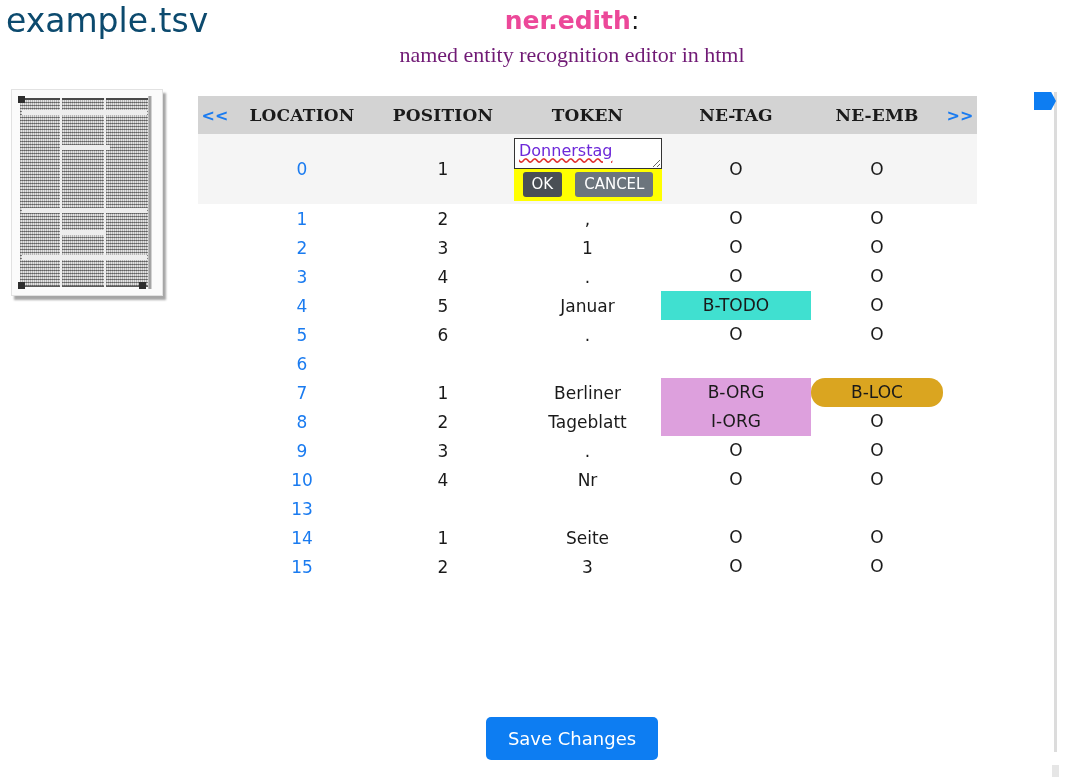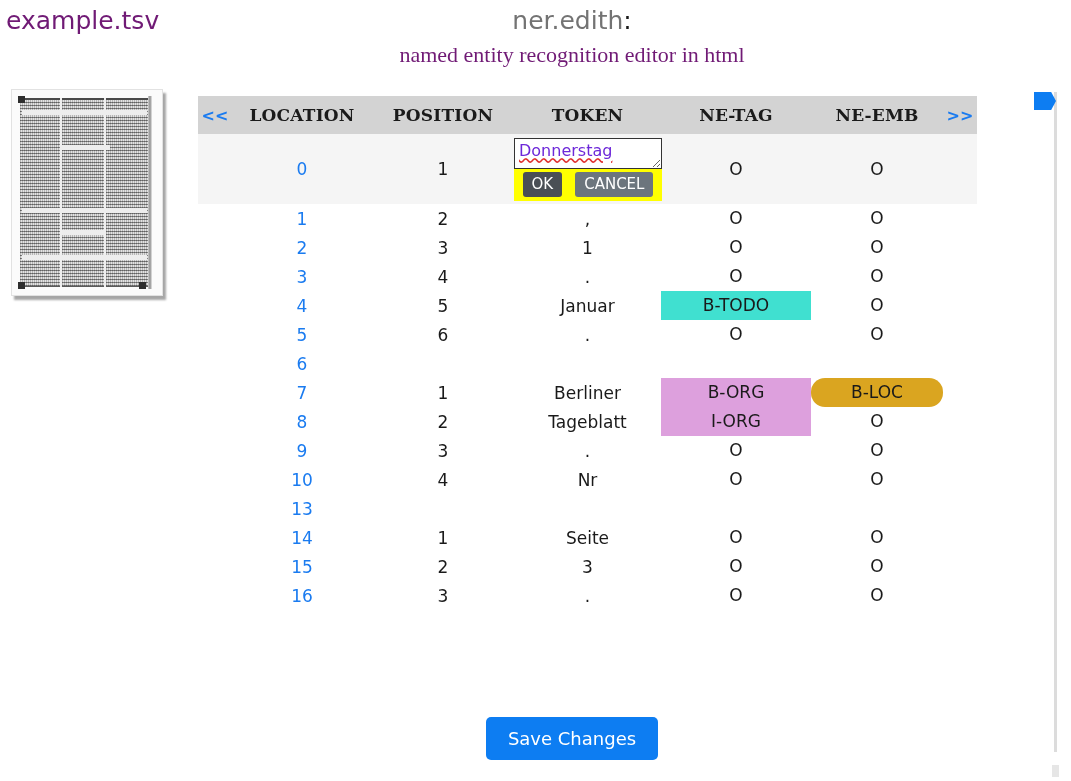--- a/index.html
+++ b/index.html
@@ -14,37 +14,37 @@
     height: 781px;
     overflow: hidden;
     background: #ffffff;
   }
 
   
   .filename {
     position: absolute;
     left: 6px;
     top: 6px;
-    font-size: 25px;
-    color: #701a75;
+    font-size: 33px;
+    color: #0c4a6e;
     line-height: 30px;
     white-space: nowrap;
   }
 
   
   .title-block {
     position: absolute;
     left: 198px;
     top: 4px;
     width: 748px;
     text-align: center;
     line-height: 34px;
   }
   .title-line1 { font-size: 25px; color: #1a1a1a; }
-  .title-app   { color: #737373; }
+  .title-app   { color: #ec4899; font-weight: bold; }
   .title-line2 { font-size: 22px; color: #701a75; font-family: Liberation Serif, serif; }
 
   
   .thumb-wrap {
     position: absolute;
     left: 11px;
     top: 89px;
     width: 152px;
     height: 207px;
   }
@@ -459,33 +459,20 @@
           <td class="pos">2</td>
           <td class="tok">3</td>
           <td class="tag">
             <span class="chip plain">O</span>
           </td>
           <td class="emb">
             <span class="chip plain">O</span>
           </td>
           <td></td>
         </tr>
-        <tr>
-          <td></td>
-          <td class="loc">16</td>
-          <td class="pos">3</td>
-          <td class="tok">.</td>
-          <td class="tag">
-            <span class="chip plain">O</span>
-          </td>
-          <td class="emb">
-            <span class="chip plain">O</span>
-          </td>
-          <td></td>
-        </tr>
       </tbody>
   </table>
 
   <div class="save-wrap">
     <button class="save-btn" style="background: rgb(13, 125, 242);">Save Changes</button>
   </div>
 
   <div class="rail"></div>
   <div class="rail-flag" style="background: rgb(13, 125, 242);"></div>
   <div class="rail-foot"></div>

